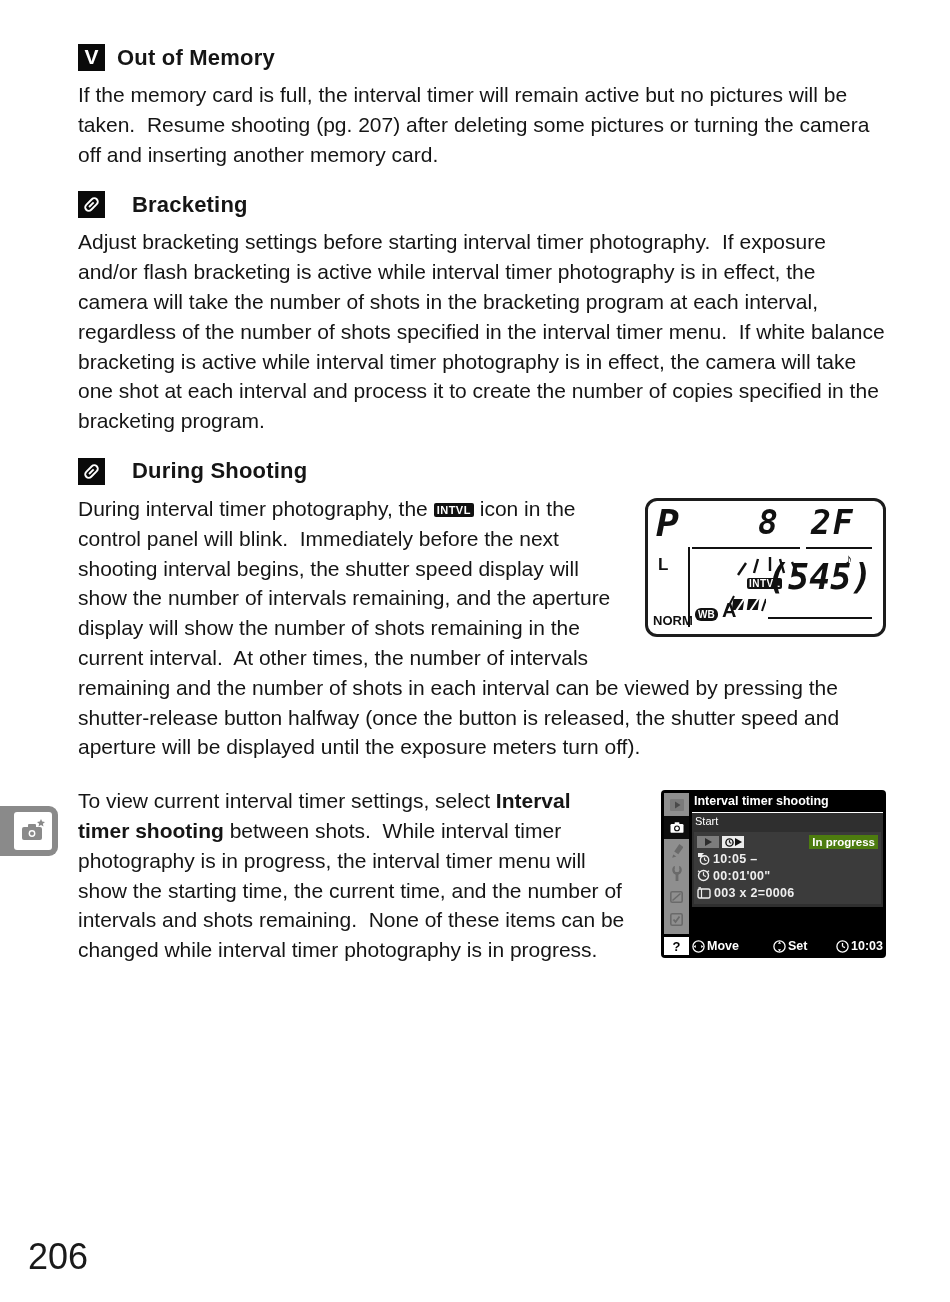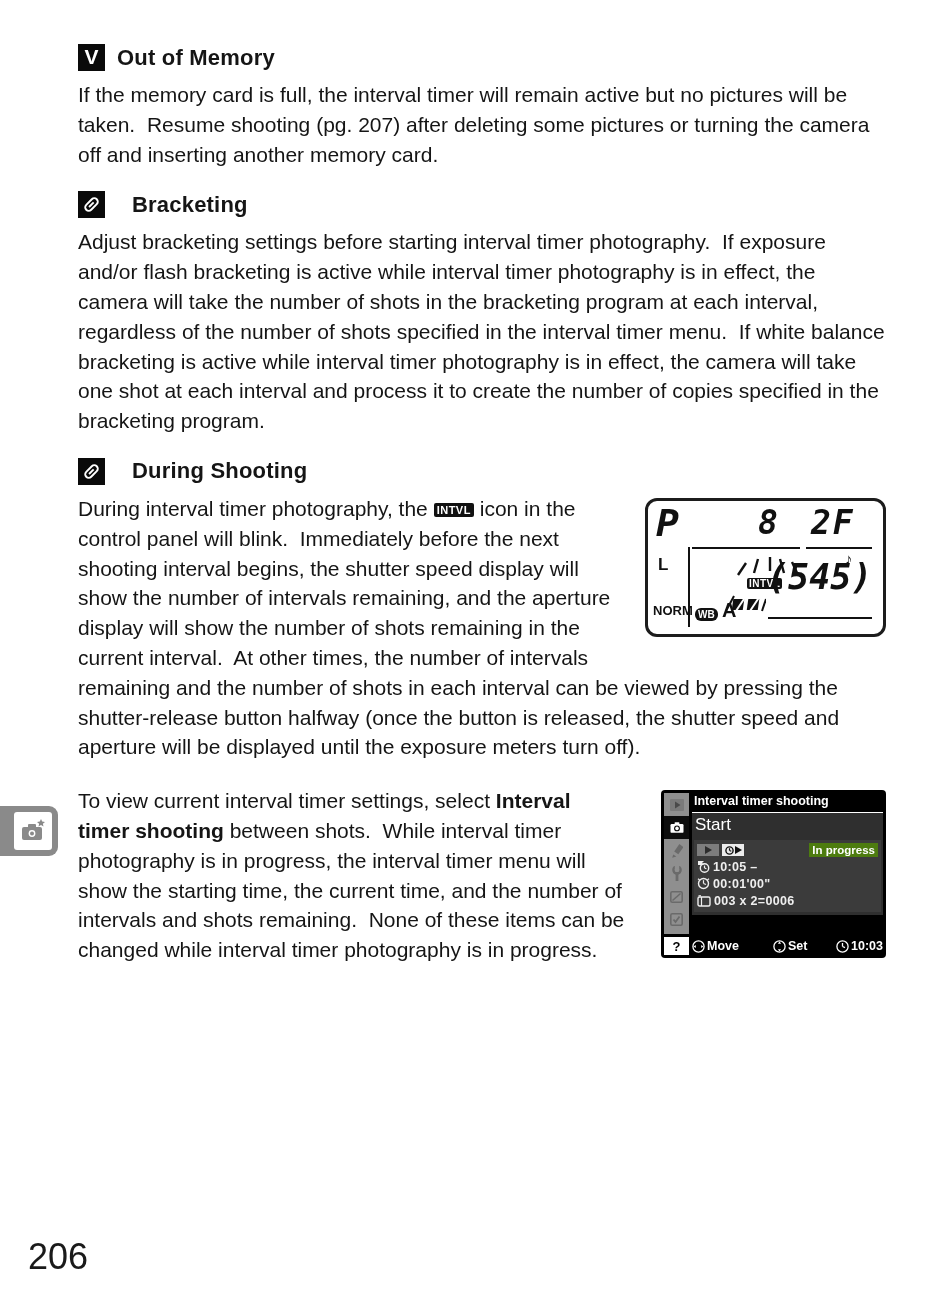--- a/index.html
+++ b/index.html
@@ -25,21 +25,21 @@
   
   .lcd{float:right;width:235px;height:133px;background:#fff;border:3px solid #1c1c1c;
        border-radius:12px;position:relative;margin:4px 0 8px 18px;}
   .seg{font-family:"DejaVu Sans Mono",monospace;font-weight:bold;font-style:italic;color:#111;}
   .lcd-p{position:absolute;left:8px;top:0px;font-size:38px;}
   .lcd-8{position:absolute;left:110px;top:2px;font-size:33px;}
   .lcd-2f{position:absolute;left:163px;top:2px;font-size:33px;letter-spacing:2px;}
   .lcd-line{position:absolute;background:#111;}
   .lcd-note{position:absolute;left:197px;top:49px;font-size:15px;color:#111;}
   .lcd-L{position:absolute;left:10px;top:54px;font-size:17px;font-weight:bold;color:#111;}
-  .lcd-norm{position:absolute;left:5px;top:102px;font-size:13px;font-weight:bold;color:#111;}
+  .lcd-norm{position:absolute;left:5px;top:112px;font-size:13px;font-weight:bold;color:#111;}
   .lcd-wb{position:absolute;left:47px;top:107px;background:#111;color:#fff;font-weight:bold;
           font-size:10px;padding:1px 3px;border-radius:6px;}
   .lcd-wba{position:absolute;left:74px;top:98px;font-size:20px;font-weight:bold;color:#111;}
   .lcd-intvl{position:absolute;left:99px;top:77px;background:#111;color:#fff;font-weight:bold;
              font-size:10px;padding:0 2px;border-radius:2px;letter-spacing:.5px;}
   .lcd-545{position:absolute;left:119px;top:56px;font-size:35px;letter-spacing:0px;}
   .lcd-rays{position:absolute;left:84px;top:52px;}
   .lcd-bkt{position:absolute;left:76px;top:93px;}
 
   
@@ -47,21 +47,21 @@
         position:relative;margin:4px 0 8px 34px;font-family:"Liberation Sans",sans-serif;}
   .m-side{position:absolute;left:3px;top:3px;width:25px;height:141px;background:#8f8f8f;}
   .m-cell{width:25px;height:23px;display:flex;align-items:center;justify-content:center;}
   .m-cell.sel{background:#0d0d0d;}
   .m-help{position:absolute;left:3px;top:147px;width:25px;height:18px;background:#fff;
           color:#000;font-weight:bold;font-size:13px;display:flex;align-items:center;justify-content:center;}
   .m-main{position:absolute;left:31px;top:3px;width:191px;}
   .m-title{height:18px;color:#fff;font-size:12.5px;font-weight:bold;padding:1px 0 0 2px;
            border-bottom:1px solid #fff;white-space:nowrap;}
   .m-body{background:#2f2f2f;padding-bottom:3px;}
-  .m-start{color:#fff;font-size:17px;padding:2px 0 1px 3px;}
+  .m-start{color:#fff;font-size:11px;padding:2px 0 1px 3px;}
   .m-opts{position:relative;padding:0 10px;}
   .m-row-pause{position:relative;height:17px;background:#ececec;color:#000;font-size:12.5px;
                font-weight:bold;padding-left:60px;line-height:17px;}
   .m-ok{position:absolute;right:3px;top:2px;border:1.5px solid #000;border-radius:7px;
         background:#fff;color:#000;font-size:9px;font-weight:bold;padding:0 4px;line-height:11px;}
   .m-row-off{height:15px;background:#9b9b9b;color:#fff;font-size:12.5px;font-weight:bold;
              padding-left:60px;line-height:15px;margin-top:2px;}
   .tri-l{position:absolute;left:1px;top:14px;width:0;height:0;
          border-top:6px solid transparent;border-bottom:6px solid transparent;border-right:7px solid #141414;}
   .tri-r{position:absolute;right:1px;top:14px;width:0;height:0;

